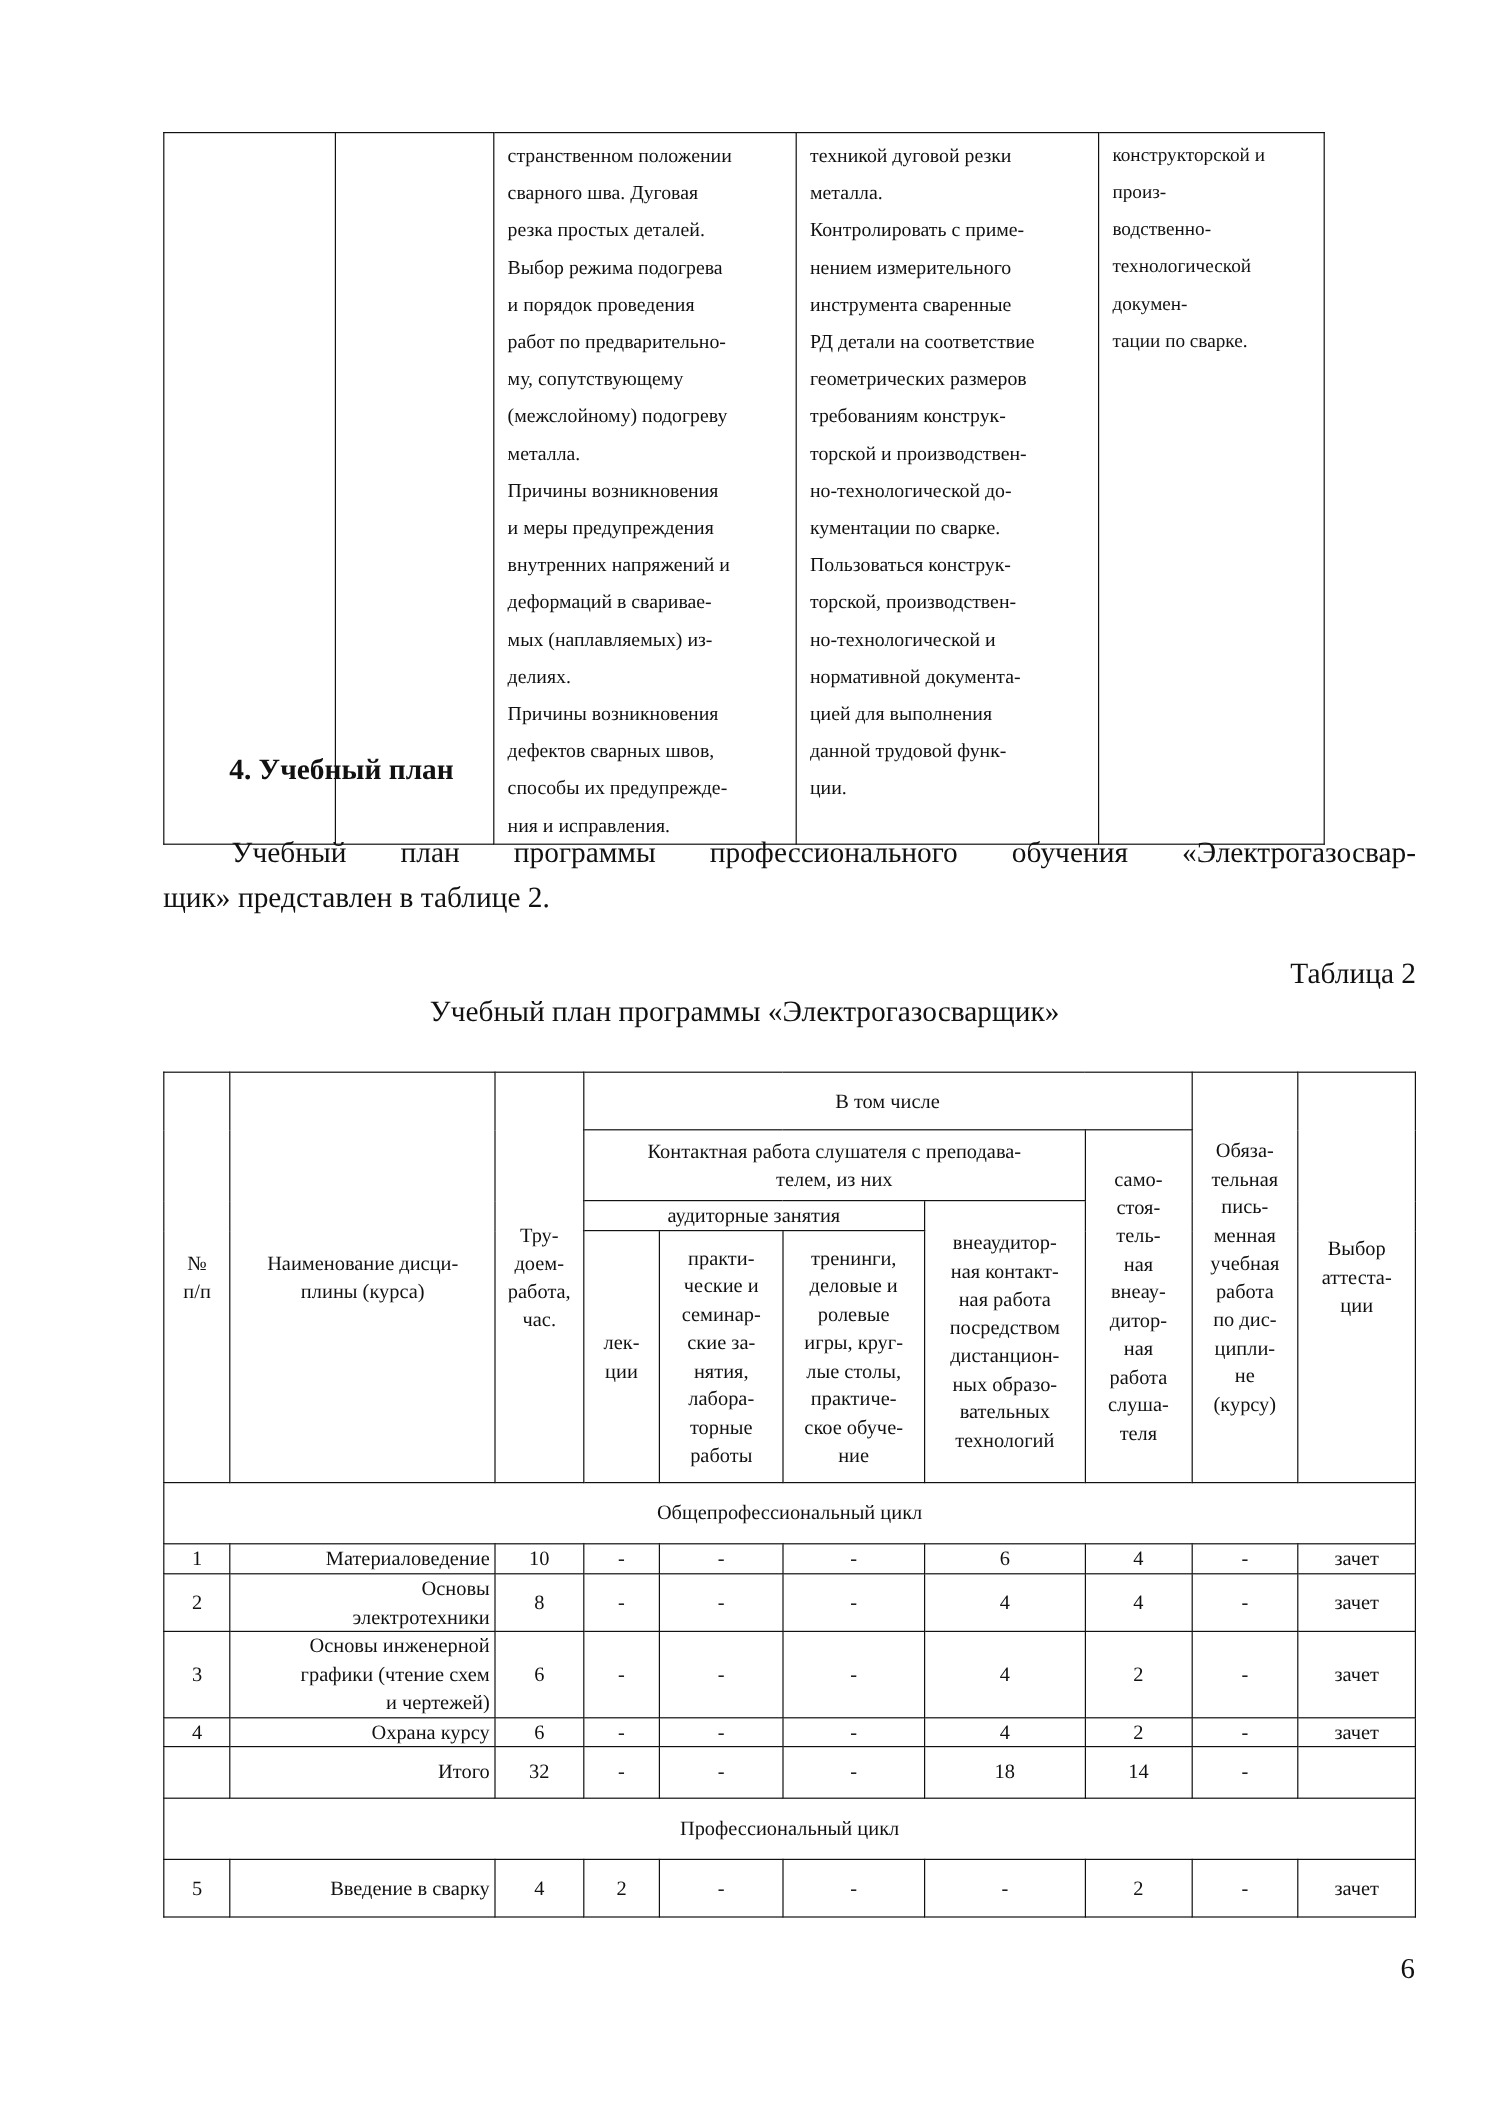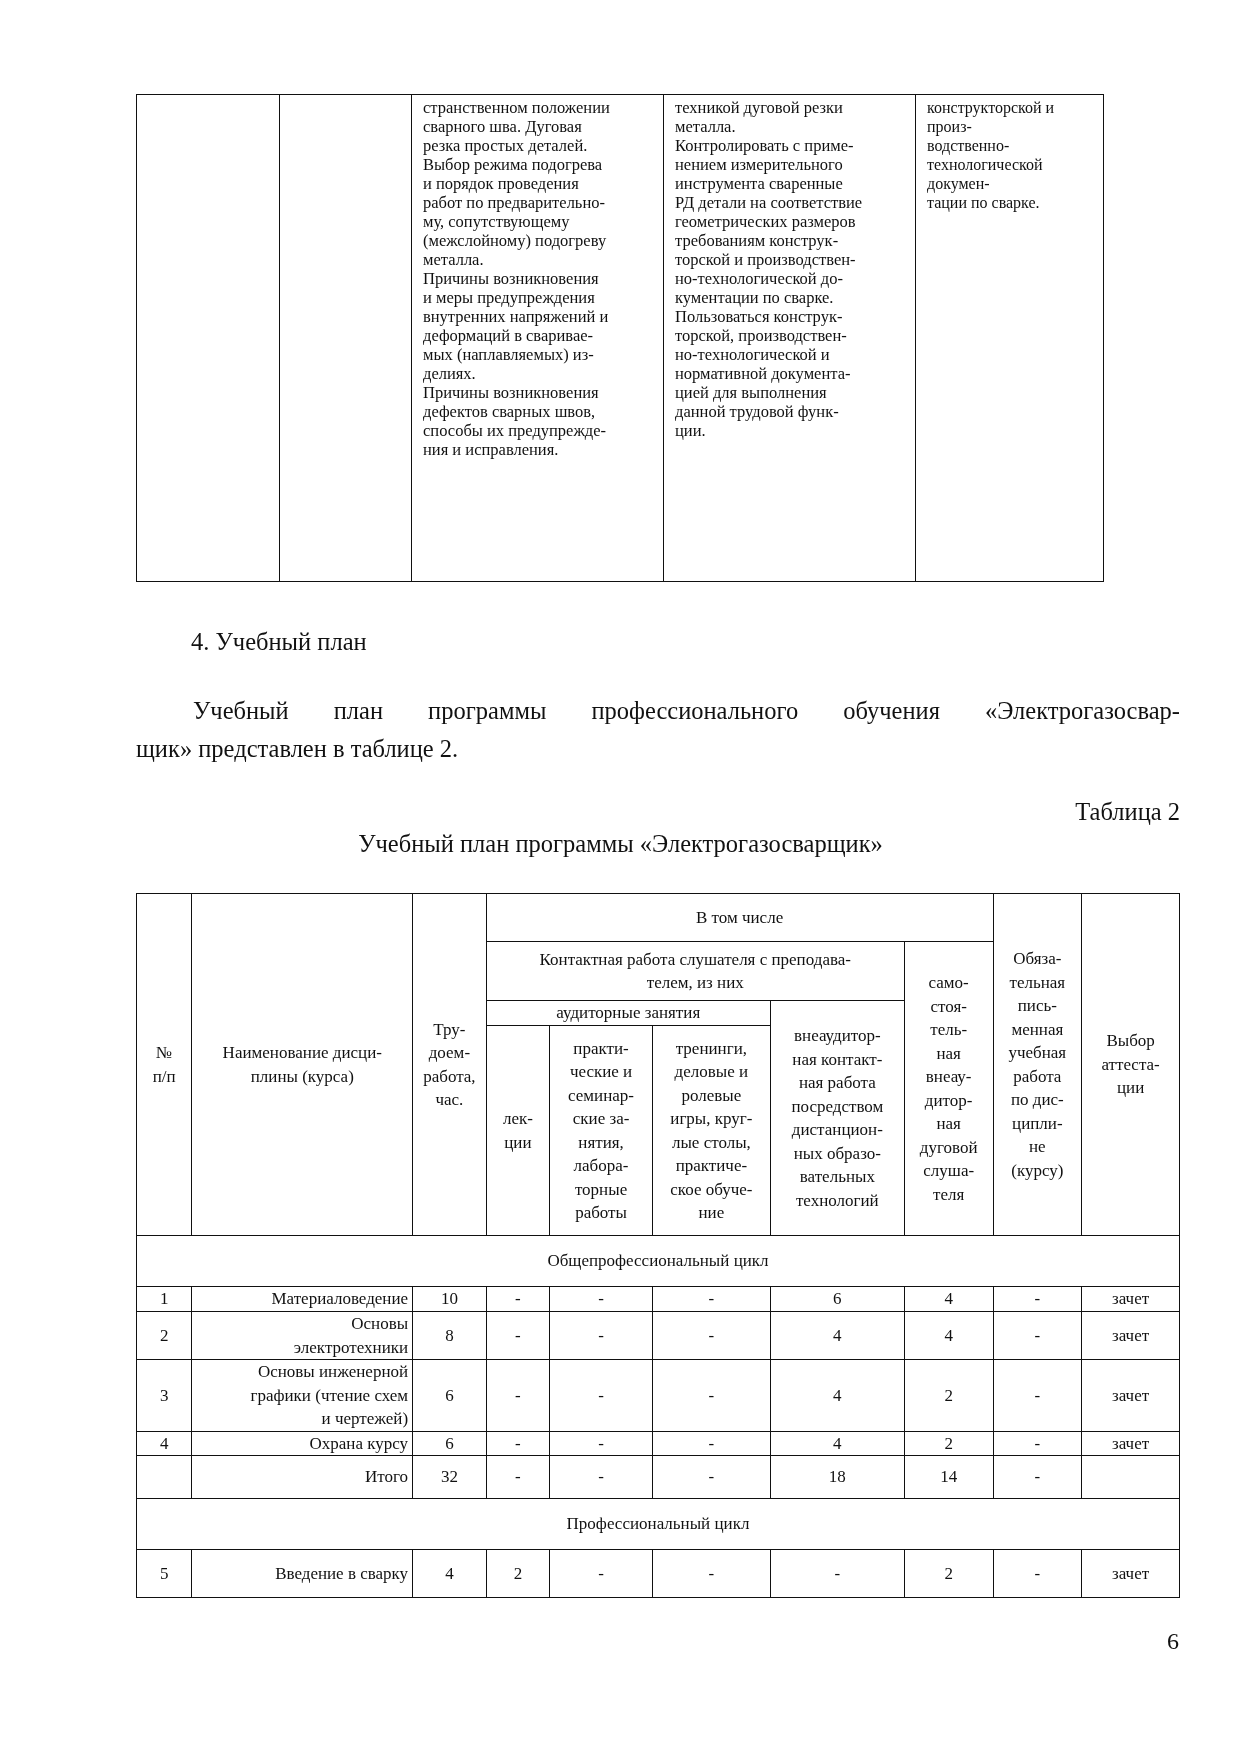--- a/index.html
+++ b/index.html
@@ -1,29 +1,29 @@
 <!DOCTYPE html>
 <html><head>
 <meta charset="utf-8">
 <style>
   html, body { margin: 0; padding: 0; background: #ffffff; }
   body { width: 1241px; height: 1754px; position: relative; font-family: "Liberation Serif", "DejaVu Serif", serif; color: #111; }
   .page { position: absolute; left: 0; top: 0; width: 1241px; height: 1754px; }
 
   
-  table.cont { position: absolute; left: 136px; top: 94px; width: 968px; border-collapse: collapse; font-size: 16.5px; line-height: 19px; }
+  table.cont { position: absolute; left: 136px; top: 110px; width: 968px; border-collapse: collapse; font-size: 16.5px; line-height: 31px; }
   table.cont td { border: 1.5px solid #111; vertical-align: top; padding: 3px 10px 0 11px; }
   table.cont td.c0 { width: 121px; }
   table.cont td.c1 { width: 110px; }
   table.cont td.c2 { width: 230px; }
   table.cont td.c3 { width: 230px; margin-top: 32px; }
   table.cont tr { height: 487px; }
   table.cont td.c4 { font-size: 16px; }
 
-  .heading { position: absolute; left: 191px; top: 628px; font-size: 24.5px; font-weight: normal; }
+  .heading { position: absolute; left: 191px; top: 628px; font-size: 24.5px; font-weight: bold; }
   .para { position: absolute; left: 136px; top: 692px; width: 1044px; font-size: 24.5px; line-height: 38px; text-align: justify; }
   .para .l1 { display: block; text-indent: 57px; text-align-last: justify; }
   .tbl-label { position: absolute; right: 61px; top: 798px; font-size: 24.5px; }
   .tbl-title { position: absolute; left: 0; width: 1241px; top: 830px; text-align: center; font-size: 24.5px; }
 
   
   table.plan { position: absolute; left: 136px; top: 893px; width: 1044px; border-collapse: collapse; font-size: 17px; line-height: 23.5px; }
   table.plan td { border: 1.5px solid #111; text-align: center; vertical-align: middle; padding: 0 4px; }
   table.plan td.name { text-align: right; padding-left: 10px; }
   table.plan td.hname { text-align: center; }
@@ -133,21 +133,21 @@
     <tr style="height:59px">
       <td colspan="4" style="white-space:pre-line">Контактная работа слушателя с преподава-
 телем, из них</td>
       <td rowspan="3" style="white-space:pre-line">само-
 стоя-
 тель-
 ная
 внеау-
 дитор-
 ная
-дуговой
+работа
 слуша-
 теля</td>
     </tr>
     <tr style="height:25px">
       <td colspan="3">аудиторные занятия</td>
       <td rowspan="2" style="white-space:pre-line">внеаудитор-
 ная контакт-
 ная работа
 посредством
 дистанцион-

